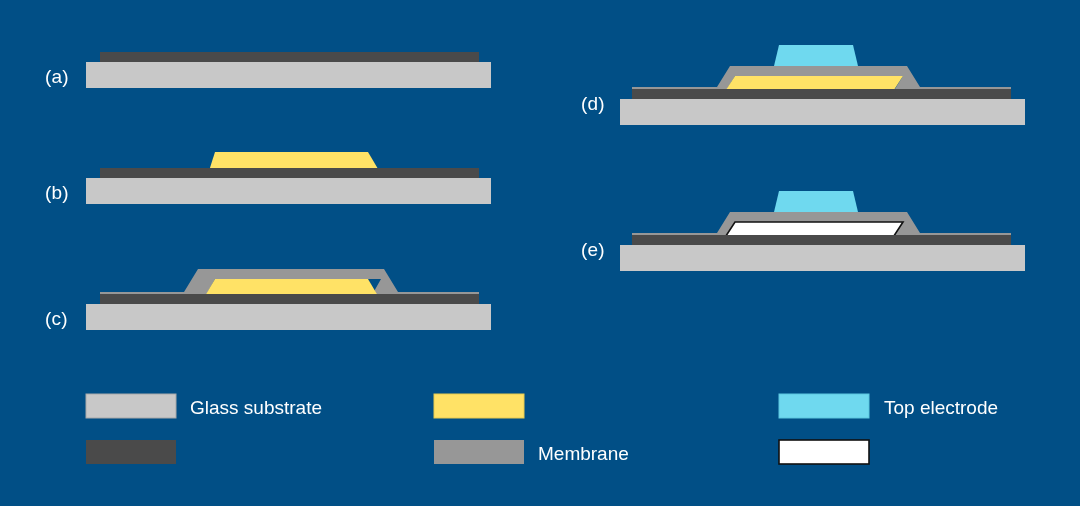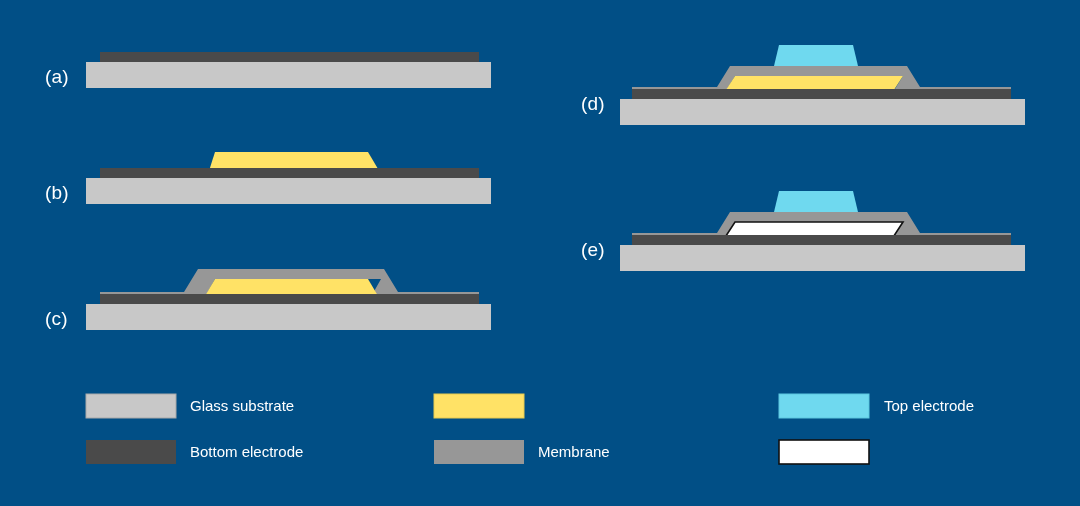--- a/index.html
+++ b/index.html
@@ -8,21 +8,21 @@
     background:#014f86;
     font-family:"Liberation Sans", sans-serif;
     position:relative;
   }
   #stage{position:absolute;left:0;top:0;width:1080px;height:506px;}
   .panel-label{
     position:absolute;color:#ffffff;font-size:19px;letter-spacing:.2px;
     font-family:"Liberation Sans", sans-serif;white-space:nowrap;
   }
   .legend-label{
-    position:absolute;color:#ffffff;font-size:15px;white-space:nowrap;
+    position:absolute;color:#ffffff;font-size:19px;white-space:nowrap;
     font-family:"Liberation Sans", sans-serif;
   }
   svg{display:block;position:absolute;left:0;top:0;}
 </style>
 </head>
 <body style="background: rgb(1, 79, 134);">
 
 <div id="stage">
 
   <svg width="1080" height="506" viewBox="0 0 1080 506">
@@ -72,17 +72,16 @@
     </g>
   </svg>
 
   <div class="panel-label" style="left:45px;top:66px;">(a)</div>
   <div class="panel-label" style="left:45px;top:182px;">(b)</div>
   <div class="panel-label" style="left:45px;top:308px;">(c)</div>
   <div class="panel-label" style="left:581px;top:93px;">(d)</div>
   <div class="panel-label" style="left:581px;top:239px;">(e)</div>
 
   <div class="legend-label" style="left:190px;top:397px;">Glass substrate</div>
-  <div class="legend-label" style="left:190px;top:443px;">Bottom electrode</div>
   <div class="legend-label" style="left:538px;top:443px;text-align:right;">Membrane</div>
   <div class="legend-label" style="left:884px;top:397px;">Top electrode</div>
 
 </div>
 
 </body></html>

